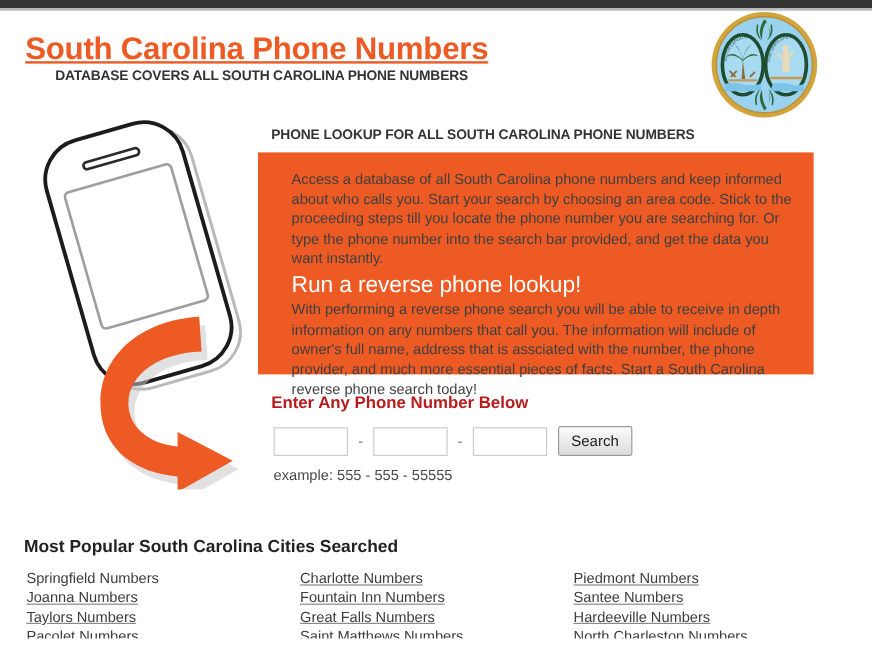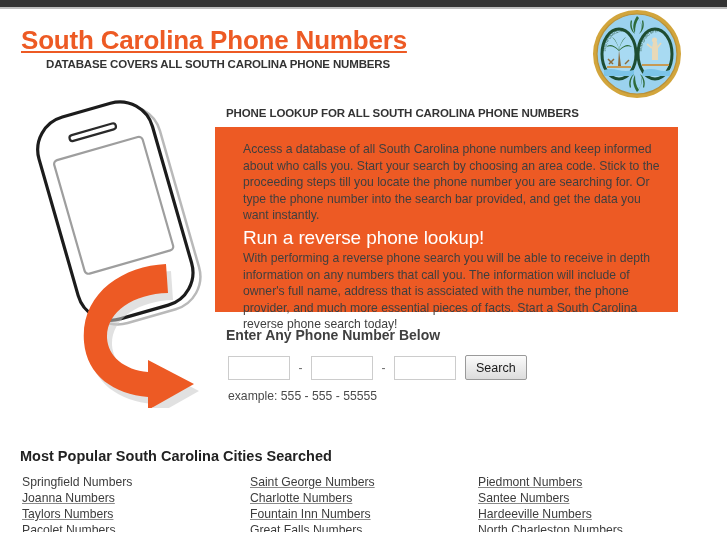--- a/index.html
+++ b/index.html
@@ -116,21 +116,21 @@
     color: #3f3f3f;
     margin: 0;
   }
 
   
   .form-heading {
     position: absolute;
     left: 226px; top: 327px;
     font-size: 14px;
     font-weight: bold;
-    color: #404040;
+    color: #b91c1c;
     white-space: nowrap;
   }
   .search-row {
     position: absolute;
     left: 228px; top: 355px;
     display: flex;
     align-items: center;
   }
   .phone-input {
     width: 62px; height: 24px;
@@ -321,21 +321,20 @@
   <div class="cities-heading">Most Popular South Carolina Cities Searched</div>
   <div class="cities-cols">
     <div class="city-col c1">
       <a class="city-link nohover">Springfield Numbers</a>
       <a class="city-link">Joanna Numbers</a>
       <a class="city-link">Taylors Numbers</a>
       <a class="city-link">Pacolet Numbers</a>
       <a class="city-link">Pickens Numbers</a>
     </div>
     <div class="city-col c2">
-      <a class="city-link">Saint George Numbers</a>
       <a class="city-link">Charlotte Numbers</a>
       <a class="city-link">Fountain Inn Numbers</a>
       <a class="city-link">Great Falls Numbers</a>
       <a class="city-link">Saint Matthews Numbers</a>
     </div>
     <div class="city-col c3">
       <a class="city-link">Piedmont Numbers</a>
       <a class="city-link">Santee Numbers</a>
       <a class="city-link">Hardeeville Numbers</a>
       <a class="city-link">North Charleston Numbers</a>

